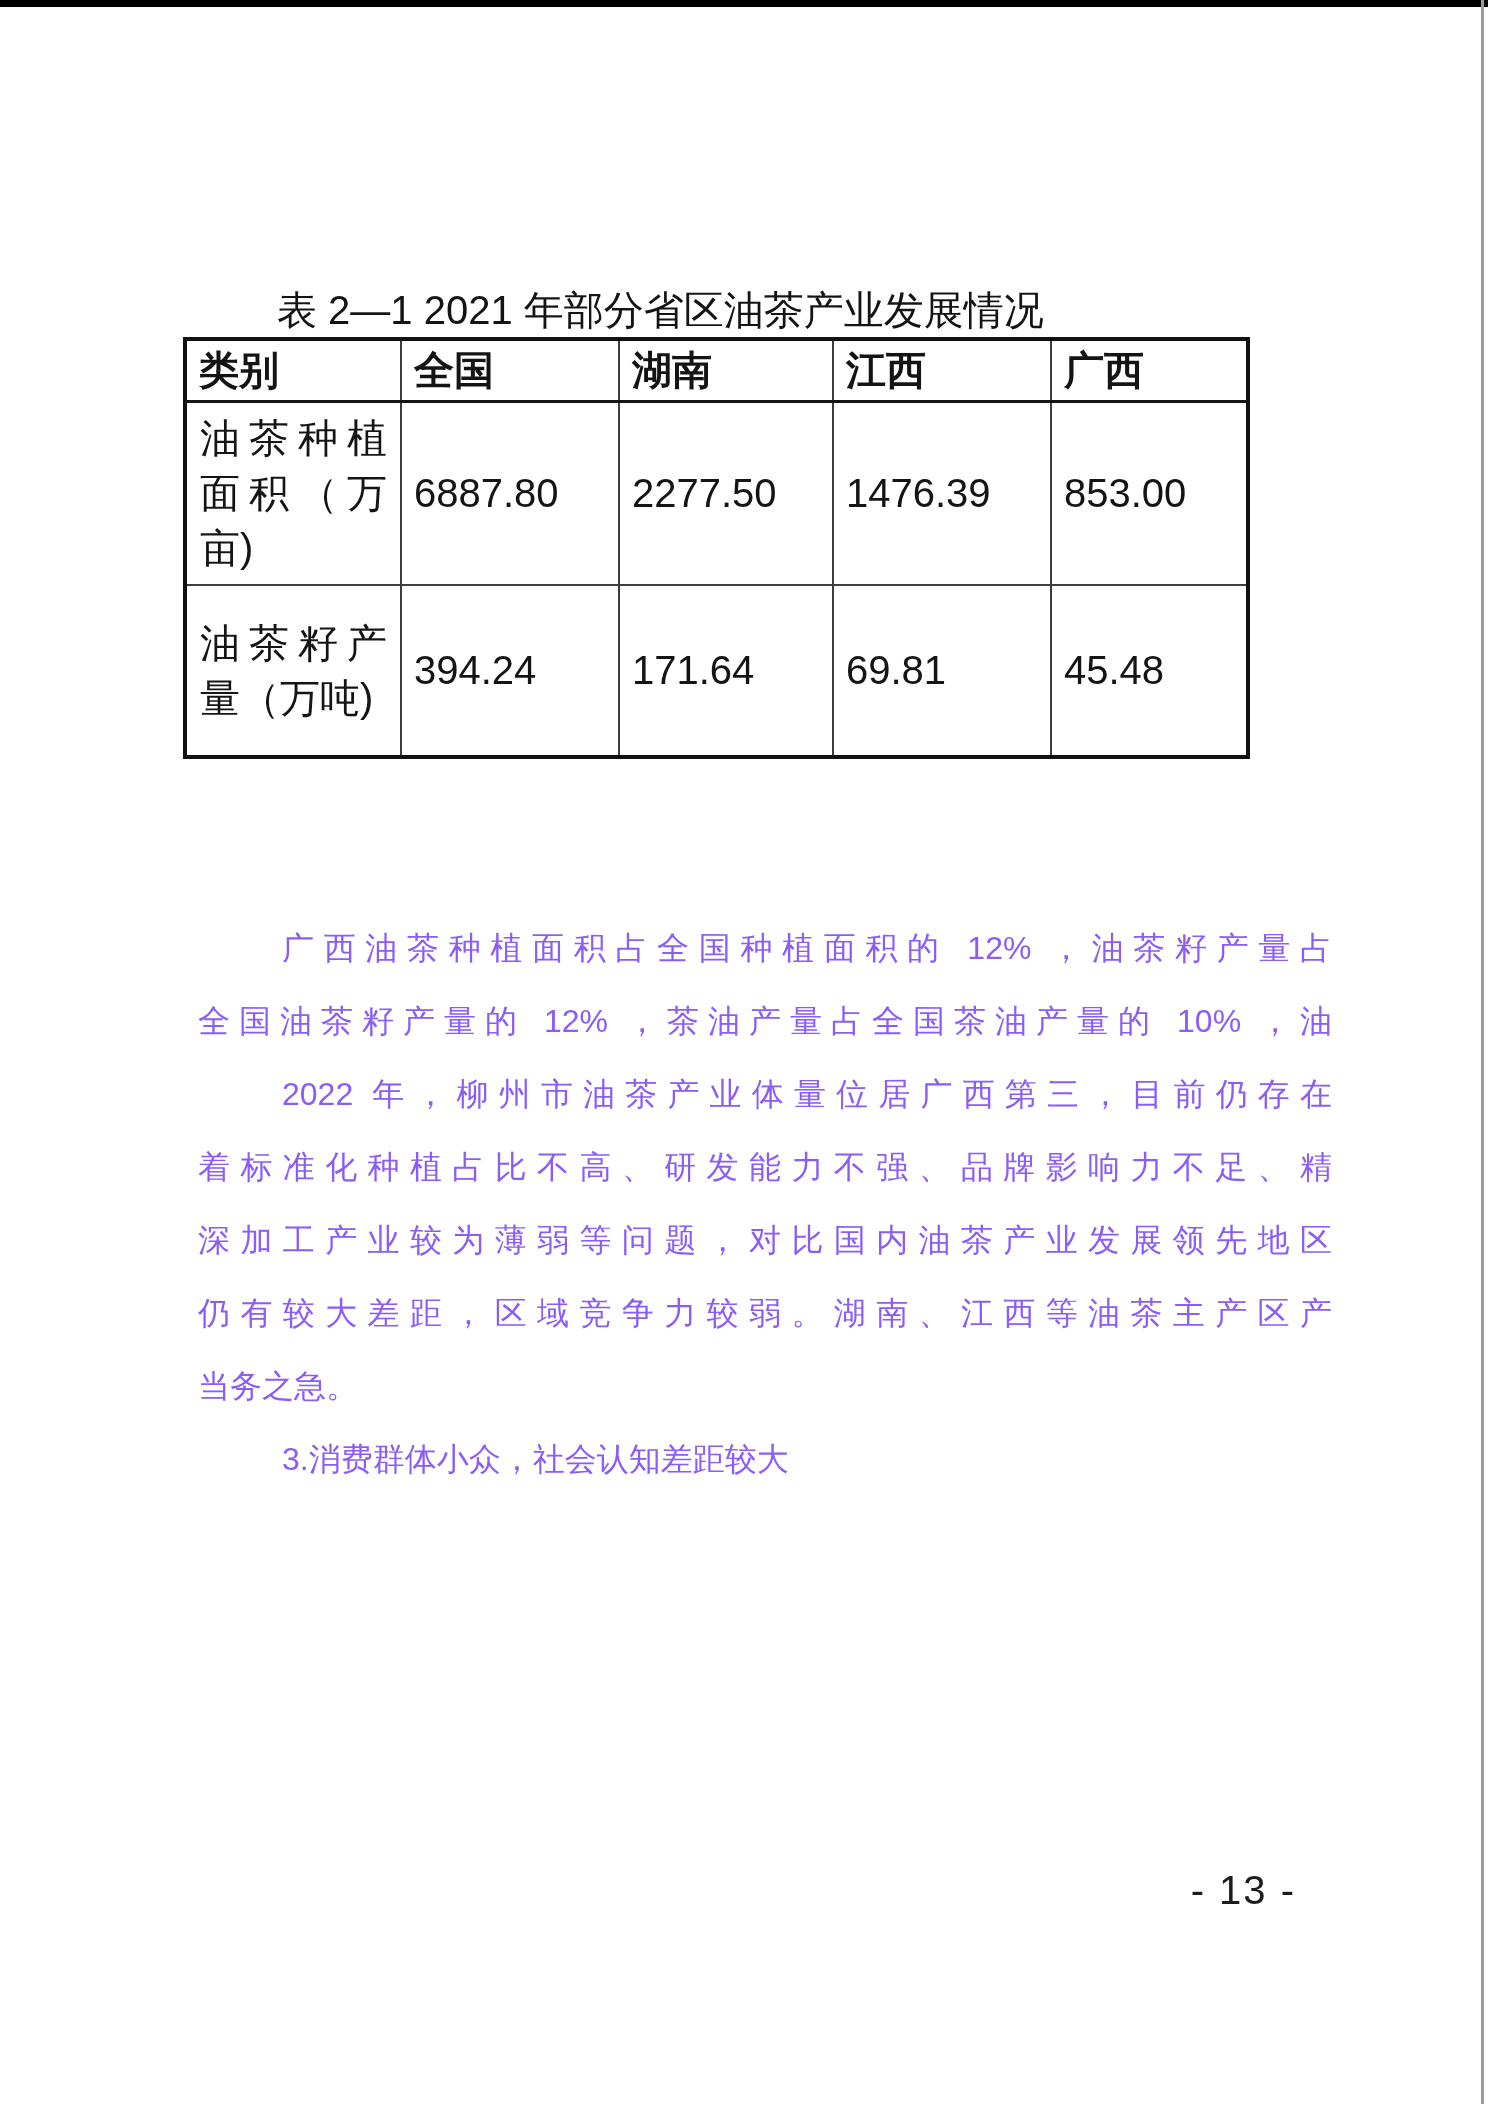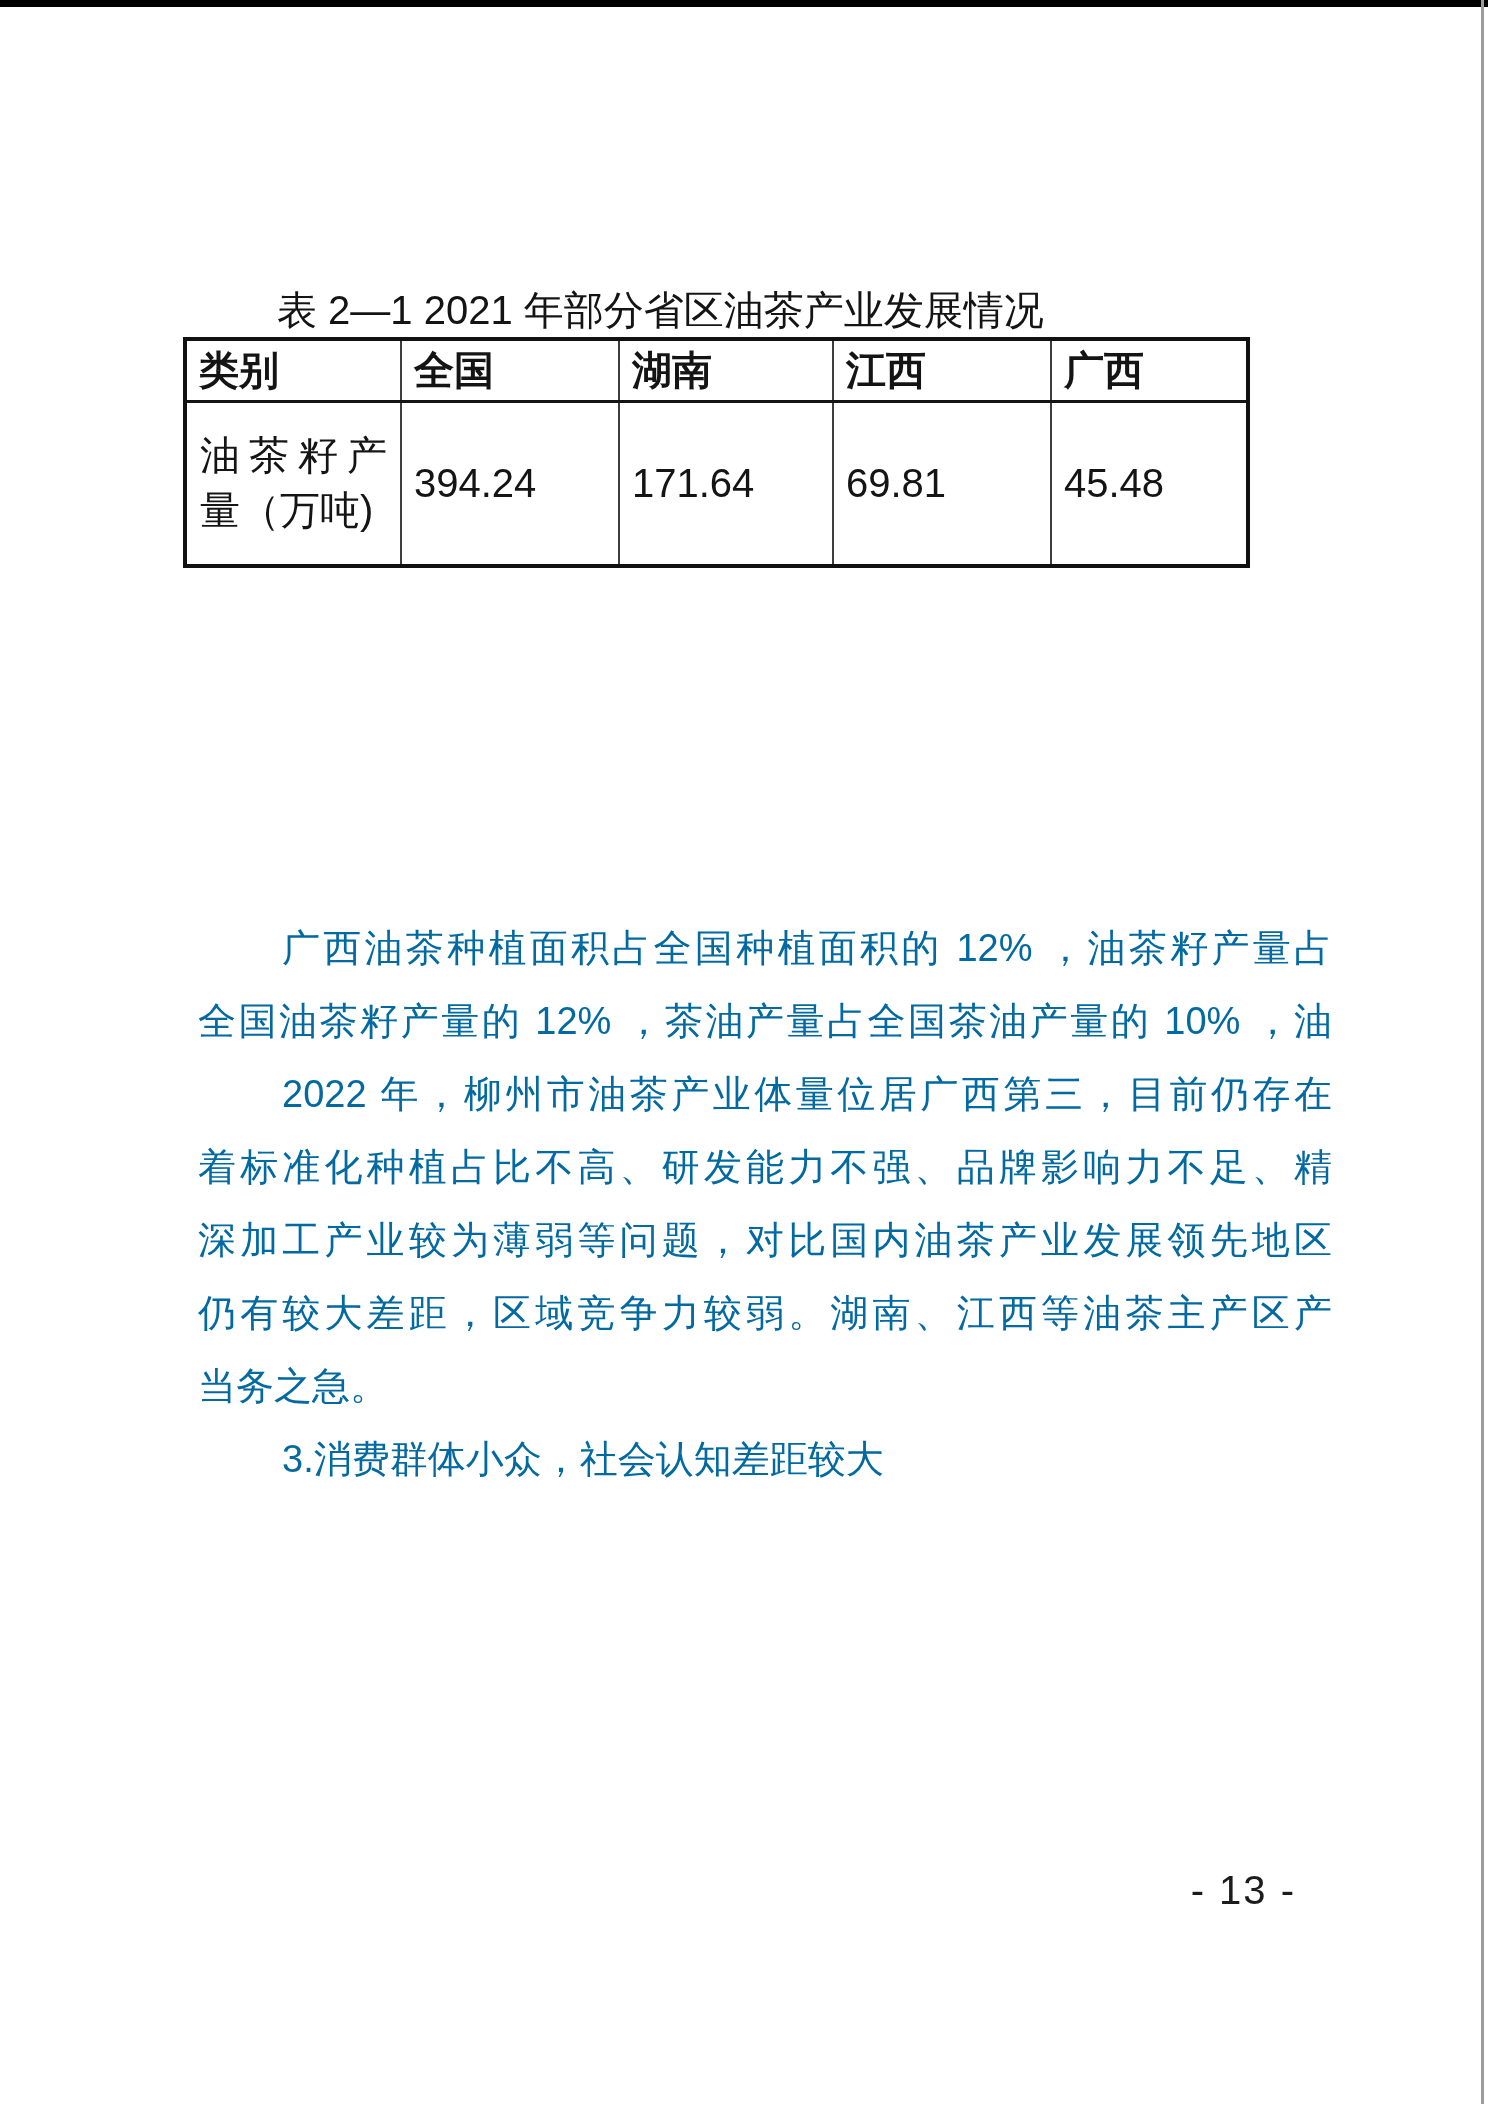--- a/index.html
+++ b/index.html
@@ -52,26 +52,26 @@
   }
   tbody tr:nth-child(1){height:164px;}
   tbody tr:nth-child(2){height:172px;}
   tbody tr:nth-child(3){height:166px;}
 
   .body-text{
     position:absolute;left:198px;top:912px;width:1134px;
   }
   .para{margin:0;}
   .para .line{
-    font-size:38px;height:73px;line-height:73px;
+    font-size:32px;height:73px;line-height:73px;
     text-align:justify;text-align-last:justify;
     text-justify:inter-character;
     line-break:strict;
     overflow:hidden;white-space:pre;
-    color:#0369a1;
+    color:#8b5cf6;
   }
   .para .line.first{padding-left:84px;}
   .para .line.last{text-align:left;text-align-last:left;}
 
   .page-number{
     position:absolute;top:1868px;right:192px;
     font-size:40px;line-height:44px;letter-spacing:2px;
     color:#1c1c1c;white-space:pre;
   }
 </style>
@@ -96,20 +96,27 @@
       <tr id="thead-row">
           <th>类别</th>
           <th>全国</th>
           <th>湖南</th>
           <th>江西</th>
           <th>广西</th>
         </tr>
     </thead>
     <tbody id="tbody">
         <tr>
+          <th class="row-label">油茶种植面积（万亩)</th>
+          <td class="value-cell">6887.80</td>
+          <td class="value-cell">2277.50</td>
+          <td class="value-cell">1476.39</td>
+          <td class="value-cell">853.00</td>
+        </tr>
+        <tr>
           <th class="row-label">油茶籽产量（万吨)</th>
           <td class="value-cell">394.24</td>
           <td class="value-cell">171.64</td>
           <td class="value-cell">69.81</td>
           <td class="value-cell">45.48</td>
         </tr>
       </tbody>
   </table>
 
   <div class="body-text" id="paragraphs">

